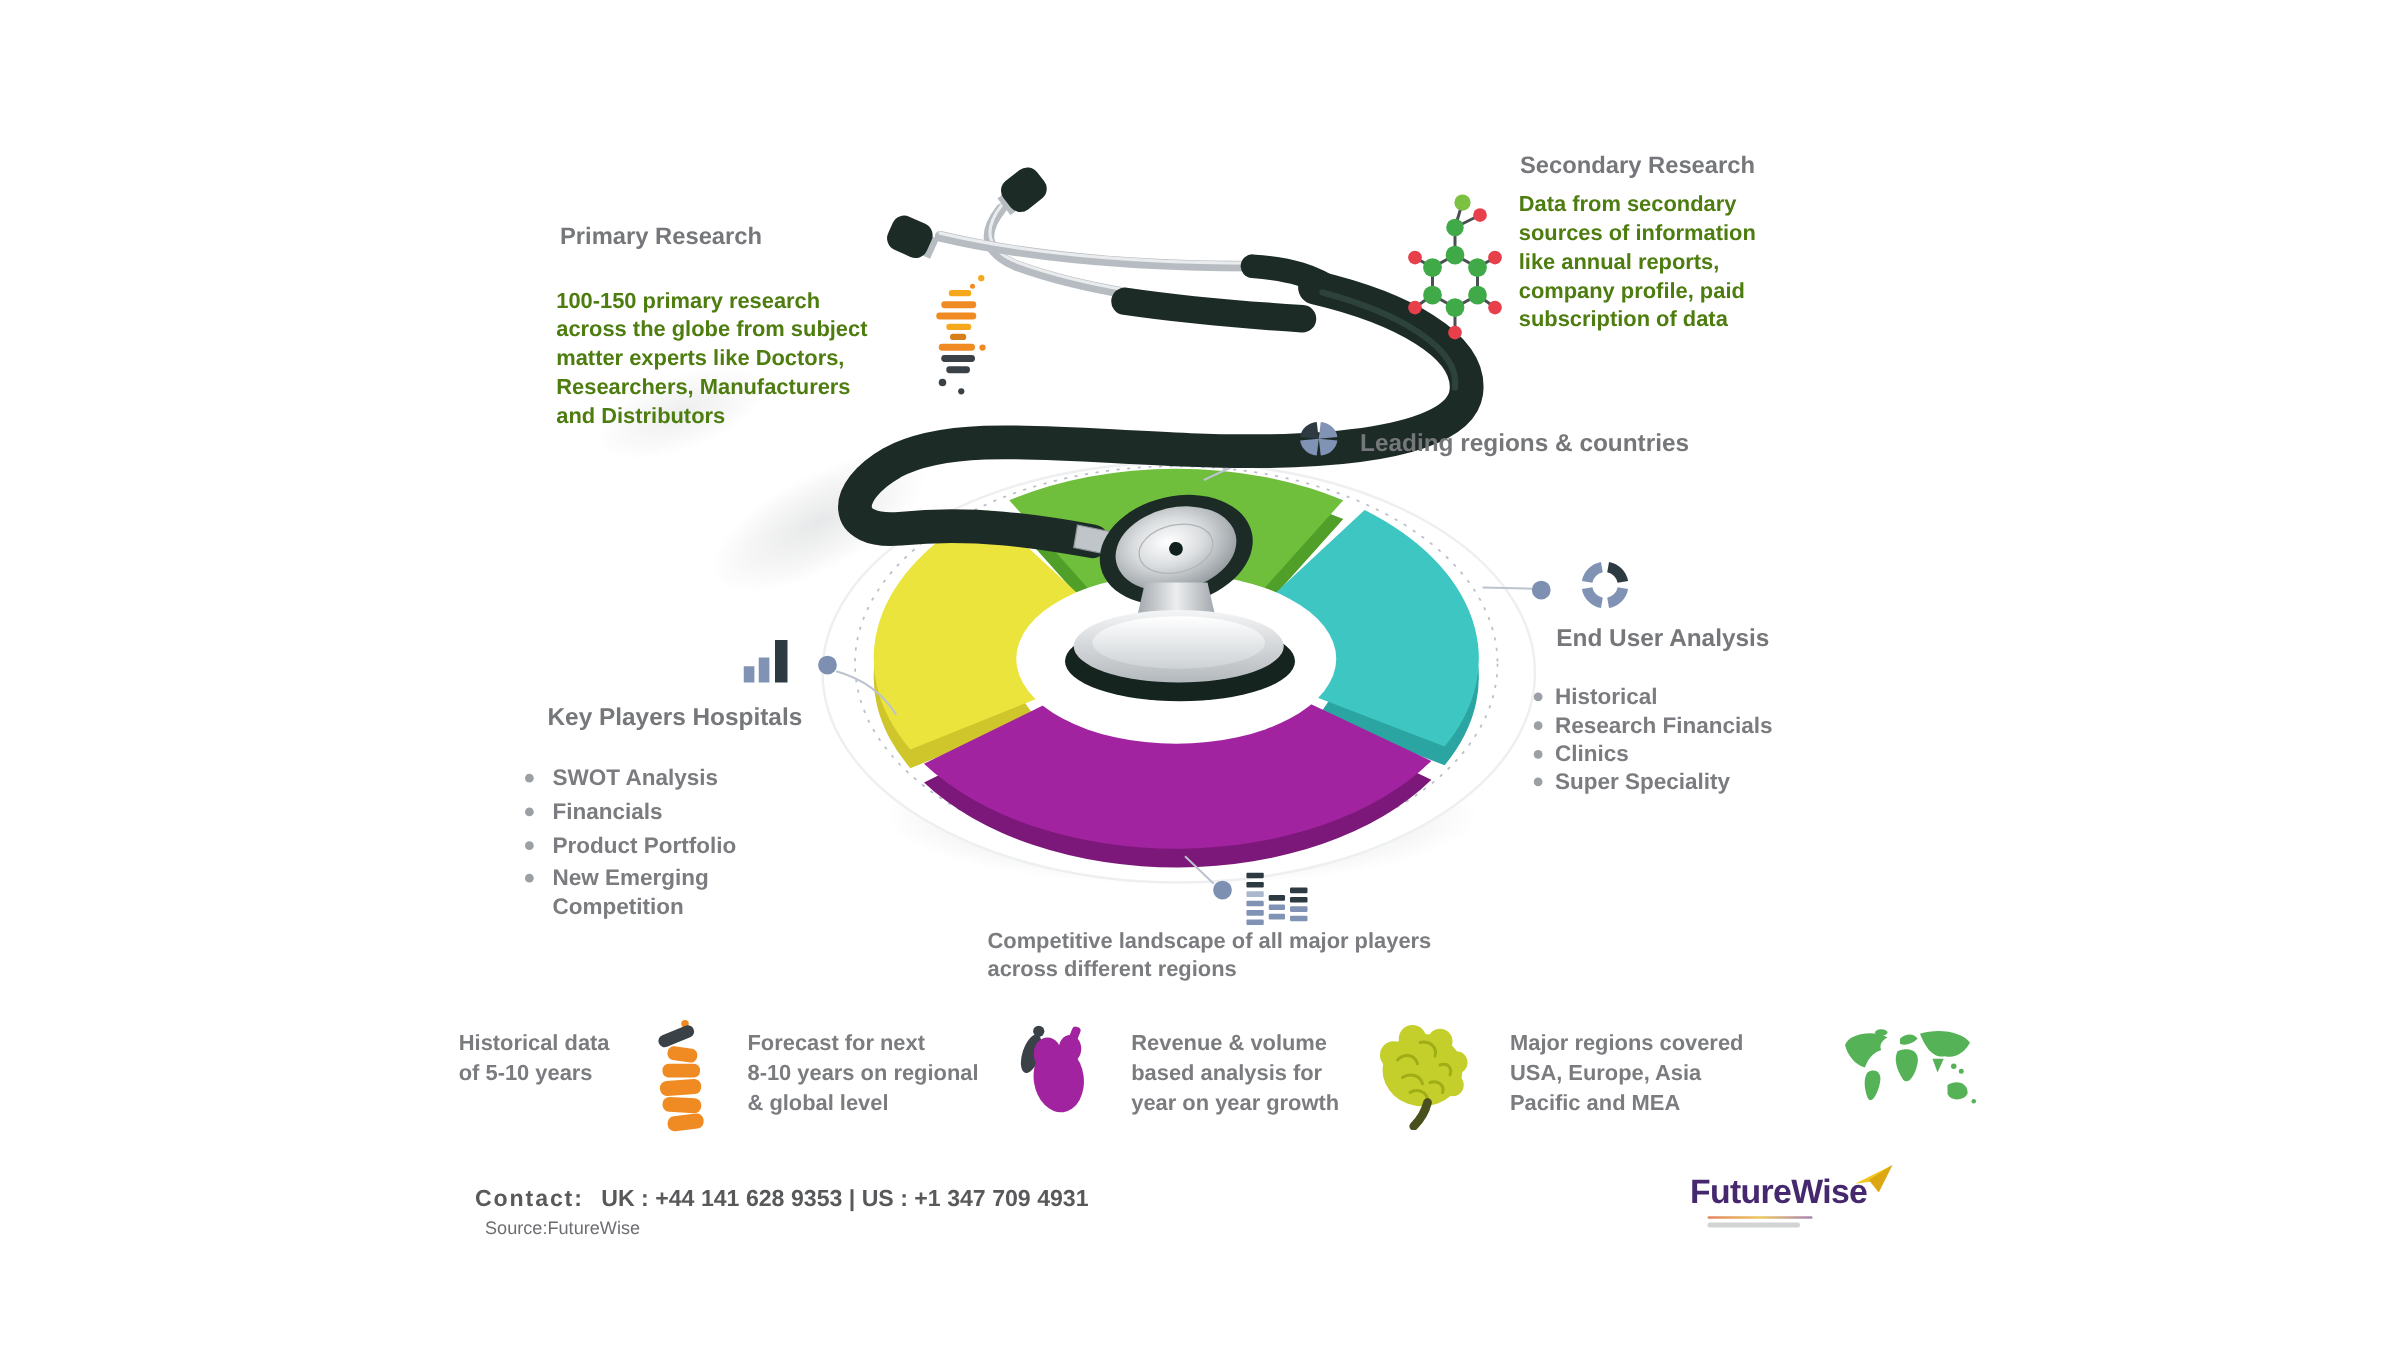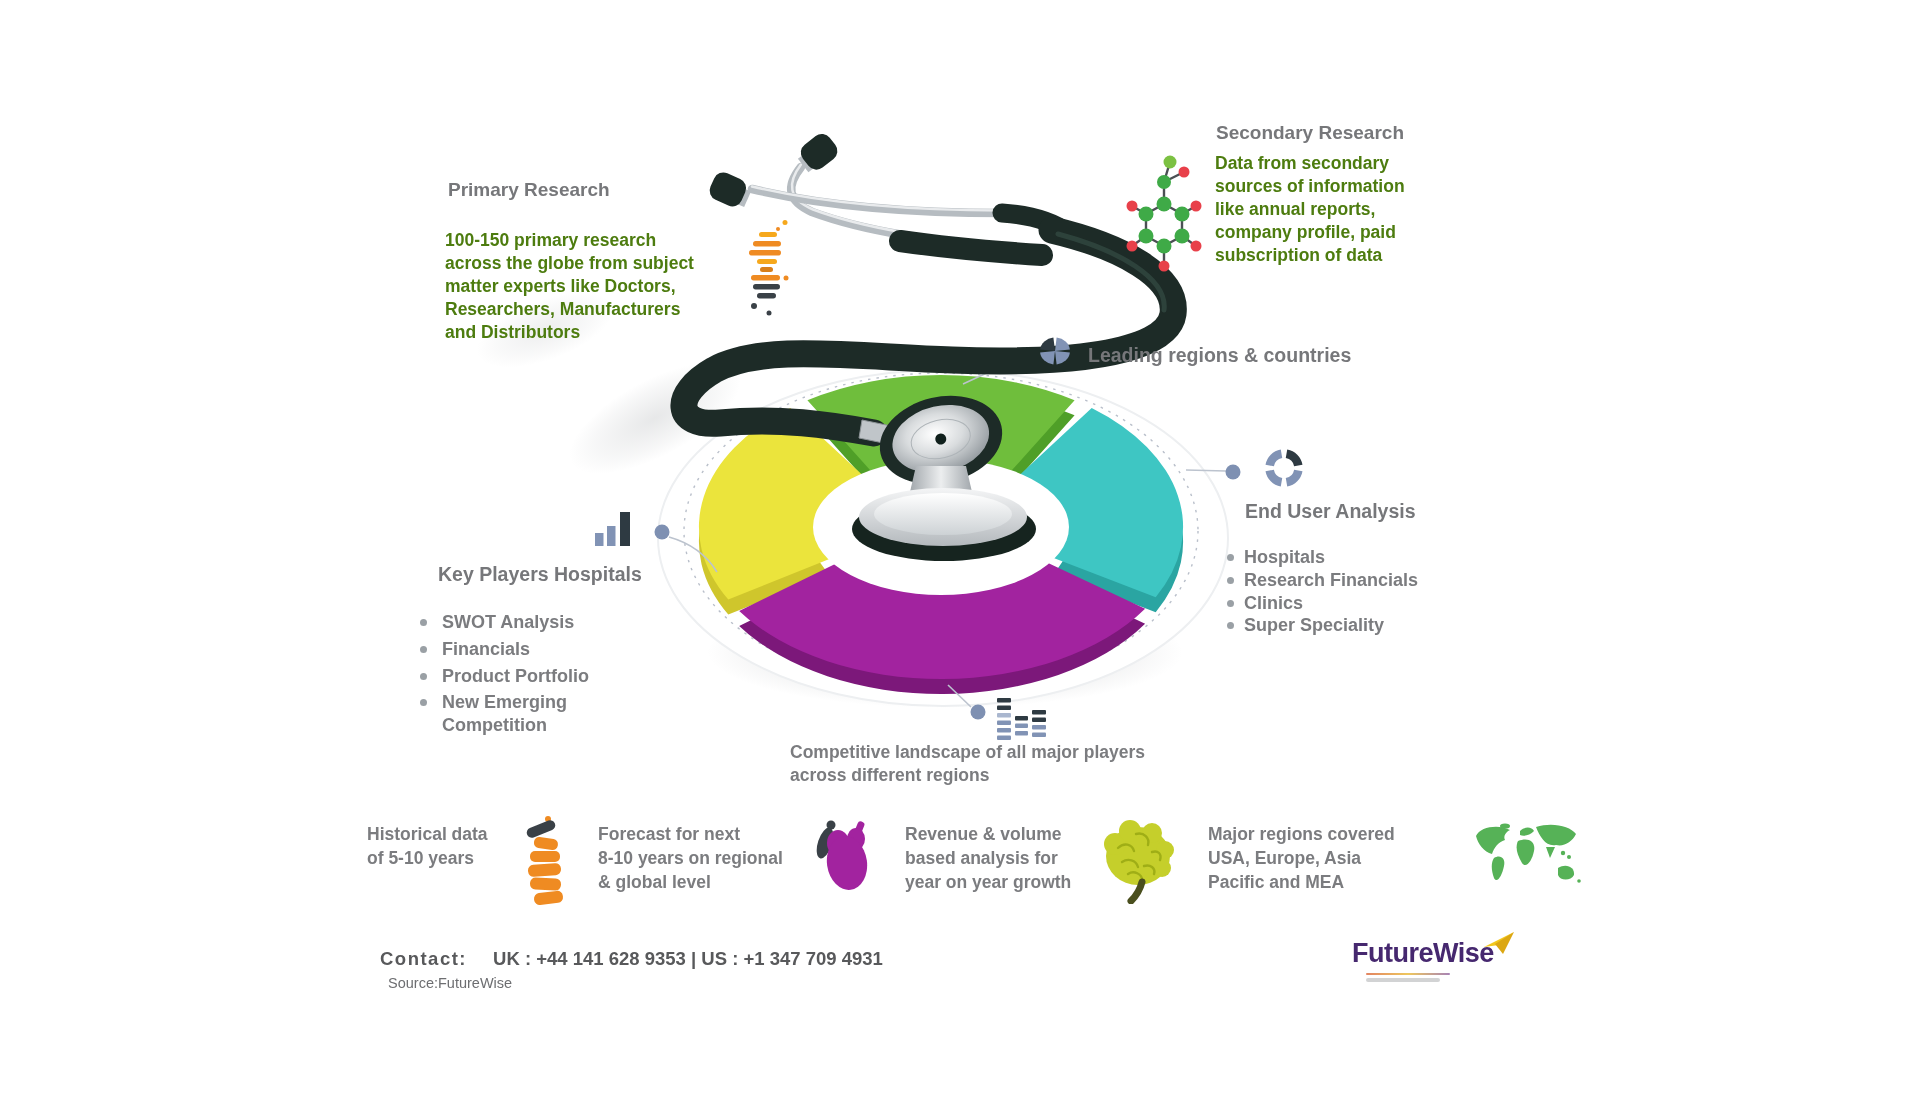--- a/index.html
+++ b/index.html
@@ -13,21 +13,21 @@
   .body-txt{font-size:17.5px;font-weight:700;line-height:23px;color:#4d7c0f;}
   .body-txt24{font-size:17.5px;font-weight:700;line-height:24px;color:#7b7c7f;}
   .bullet-row{display:flex;align-items:flex-start;margin-bottom:4.5px;}
   .bdot{width:7px;height:7px;border-radius:50%;background:#9aa0a5;flex:0 0 auto;margin-top:8px;}
   .bullet-row .btxt{font-size:18px;font-weight:700;line-height:22.3px;color:#7b7c7f;}
   .eu-list .bullet-row{margin-bottom:0.5px;}
   .kp-list .btxt{margin-left:15px;}
   .eu-list .btxt{margin-left:10px;}
   .center-txt{text-align:left;}
   .contact-line{font-size:18.5px;font-weight:700;color:#58595b;}
-  .contact-line .clabel{letter-spacing:1.5px;margin-right:26px;}
+  .contact-line .clabel{letter-spacing:1.5px;margin-right:14px;}
   .source-line{font-size:14.5px;font-weight:400;color:#6d6e71;text-align:center;}
   .logo-word{font-size:27px;font-weight:700;color:#46286f;letter-spacing:-0.5px;margin-top:43px;}
   .tag-bar1{width:84px;height:2px;background:linear-gradient(90deg,#d95b2d,#e8b428,#8a5a9e);opacity:.75;border-radius:1px;}
   .tag-bar2{width:74px;height:4px;background:#c3c4c6;opacity:.75;border-radius:2px;margin-top:3px;margin-left:2px;}
 </style>
 </head>
 <body>
 
 <div class="stage">
 
@@ -207,21 +207,21 @@
         <path d="M35.3,23.5 A14.5,14.5 0 0 1 23.5,35.3" stroke="#8193b5"></path>
         <path d="M18.5,35.3 A14.5,14.5 0 0 1 6.7,23.5" stroke="#8193b5"></path>
         <path d="M6.7,18.5 A14.5,14.5 0 0 1 18.5,6.7" stroke="#8193b5"></path>
       </g>
     </svg>
   </div>
   <div class="abs h1" style="left:1245px;top:500px;font-size:19.5px">End User Analysis</div>
   <div class="abs eu-list" style="left:1227px;top:546px">
     <div class="bullet-row">
         <span class="bdot"></span>
-        <span class="btxt">Hospitals</span>
+        <span class="btxt">Historical</span>
       </div>
     <div class="bullet-row">
         <span class="bdot"></span>
         <span class="btxt">Research Financials</span>
       </div>
     <div class="bullet-row">
         <span class="bdot"></span>
         <span class="btxt">Clinics</span>
       </div>
     <div class="bullet-row">

